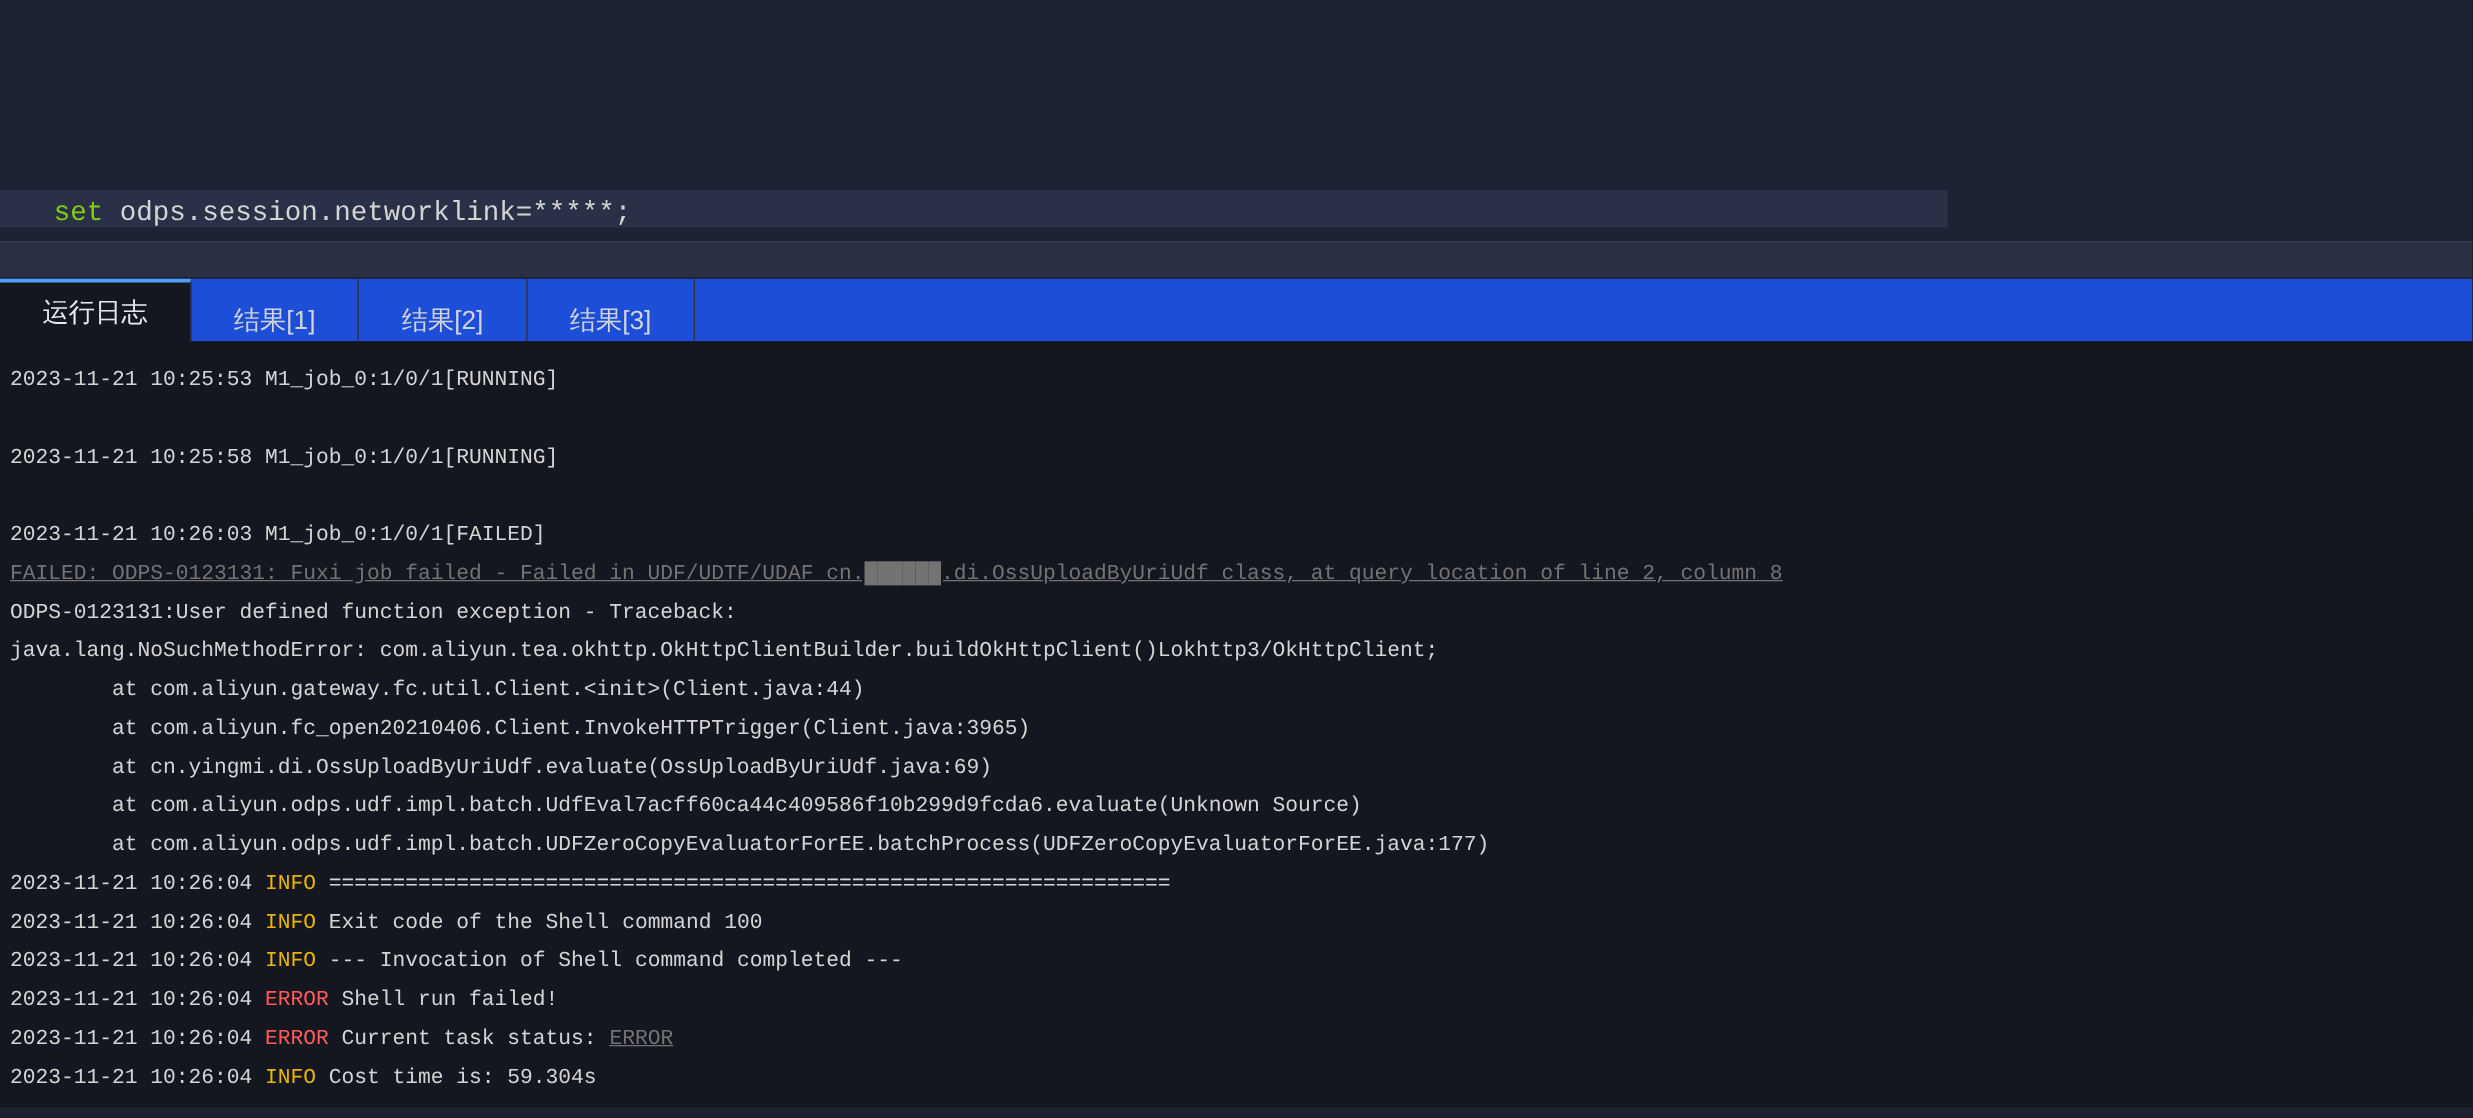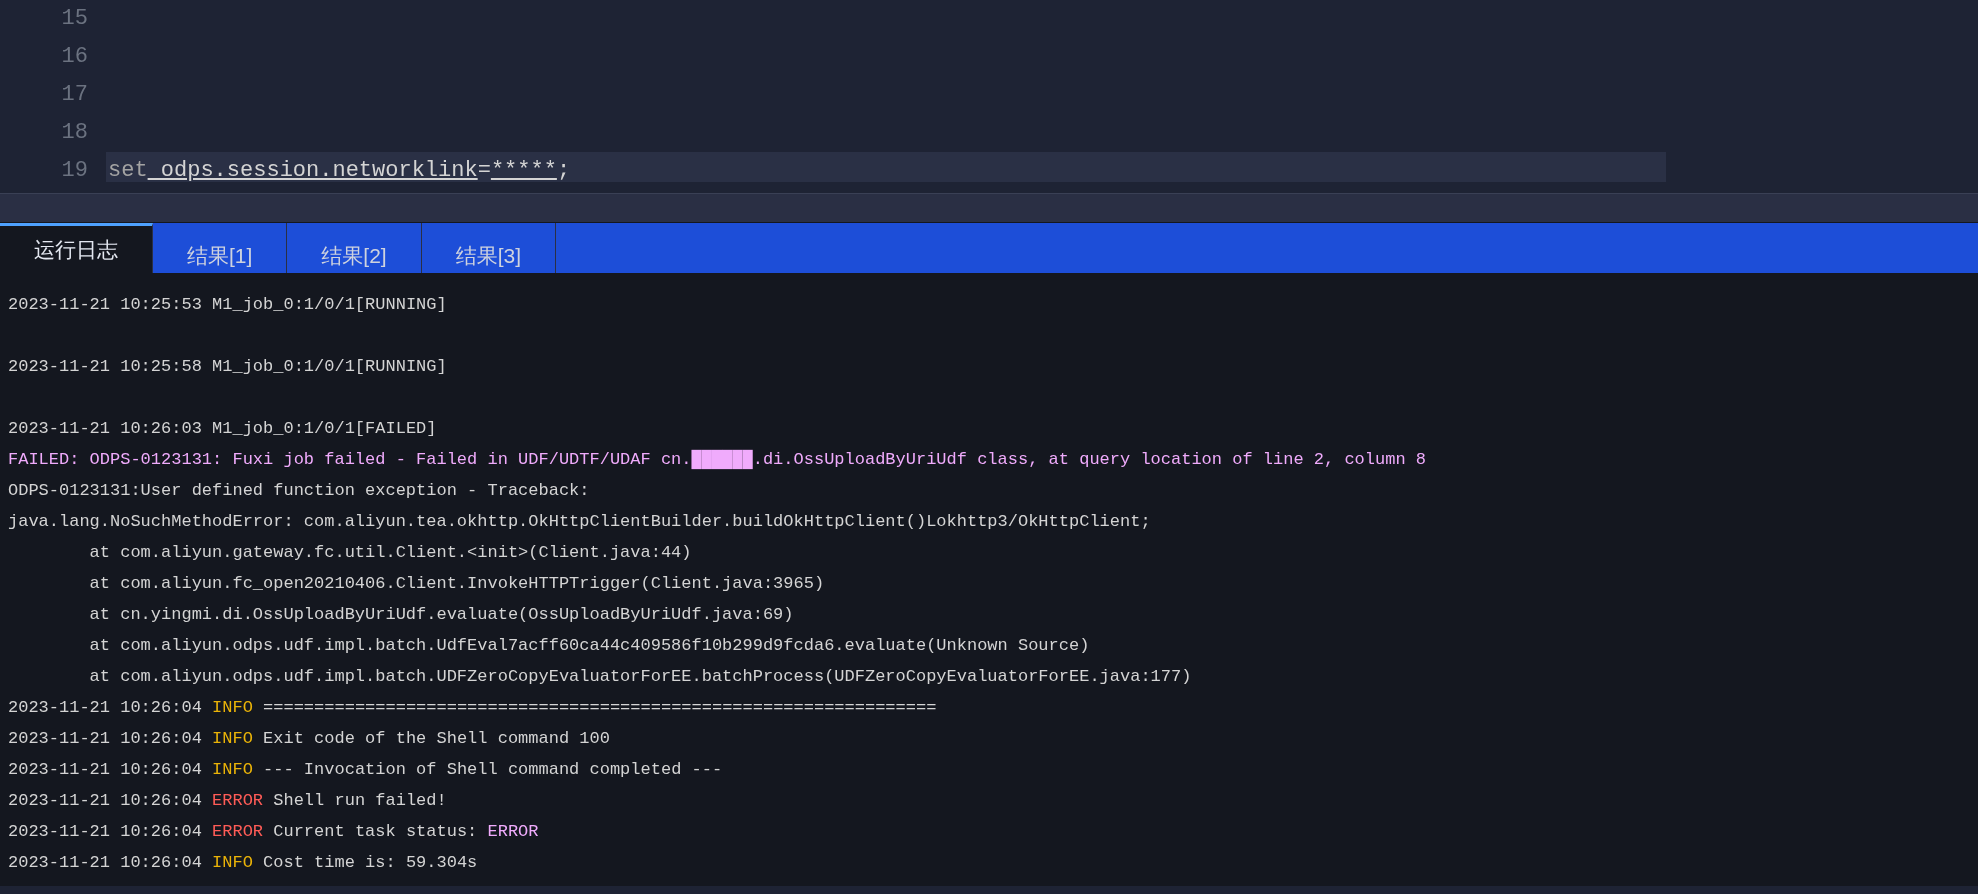--- a/index.html
+++ b/index.html
@@ -29,22 +29,22 @@
   }
   .gutter div { height: 38px; }
   .code {
     flex: 1;
     line-height: 38px;
     white-space: pre;
     font-size: 22px;
     position: relative;
   }
   .code-line { height: 38px; }
-  .tok-kw { color: #a3a3a3; }
-  .tok-ident { color: #d4d4d4; text-decoration: underline; }
+  .tok-kw { color: #84cc16; margin-left: 43px; }
+  .tok-ident { color: #d4d4d4; }
   .tok-punct { color: #d4d4d4; }
   .cursor-line-bg {
     position: absolute;
     left: -2px;
     top: 152px;
     height: 30px;
     width: 1560px;
     background: #2a3045;
     z-index: 0;
   }
@@ -85,34 +85,26 @@
     padding: 16px 8px 8px 8px;
     line-height: 31px;
     font-size: 17px;
     white-space: pre;
     overflow: hidden;
   }
   .log-line { height: 31px; }
   .log-blank { height: 31px; }
   .lvl-info { color: #eab308; }
   .lvl-error { color: #ff5c57; }
-  .txt-red { color: #f0abfc; }
+  .txt-red { color: #737373; text-decoration: underline; }
 </style>
 </head>
 <body>
 
 <div class="editor">
-  <div class="gutter" id="gutter">
-      <div>15</div>
-      <div>16</div>
-      <div>17</div>
-      <div>18</div>
-      <div>19</div>
-      <div>20</div>
-    </div>
   <div class="code">
     <div class="cursor-line-bg"></div>
     <div class="code-content" id="code-lines"><div class="code-line"></div><div class="code-line"><span class="tok-kw">set</span><span class="tok-ident"> odps.session.networklink</span><span class="tok-punct">=</span><span class="tok-ident">*****</span><span class="tok-punct">;</span></div><div class="code-line"></div></div>
   </div>
 </div>
 
 <div class="divider"></div>
 
 <div class="tabbar" id="tabbar">
     <div class="tab active">

